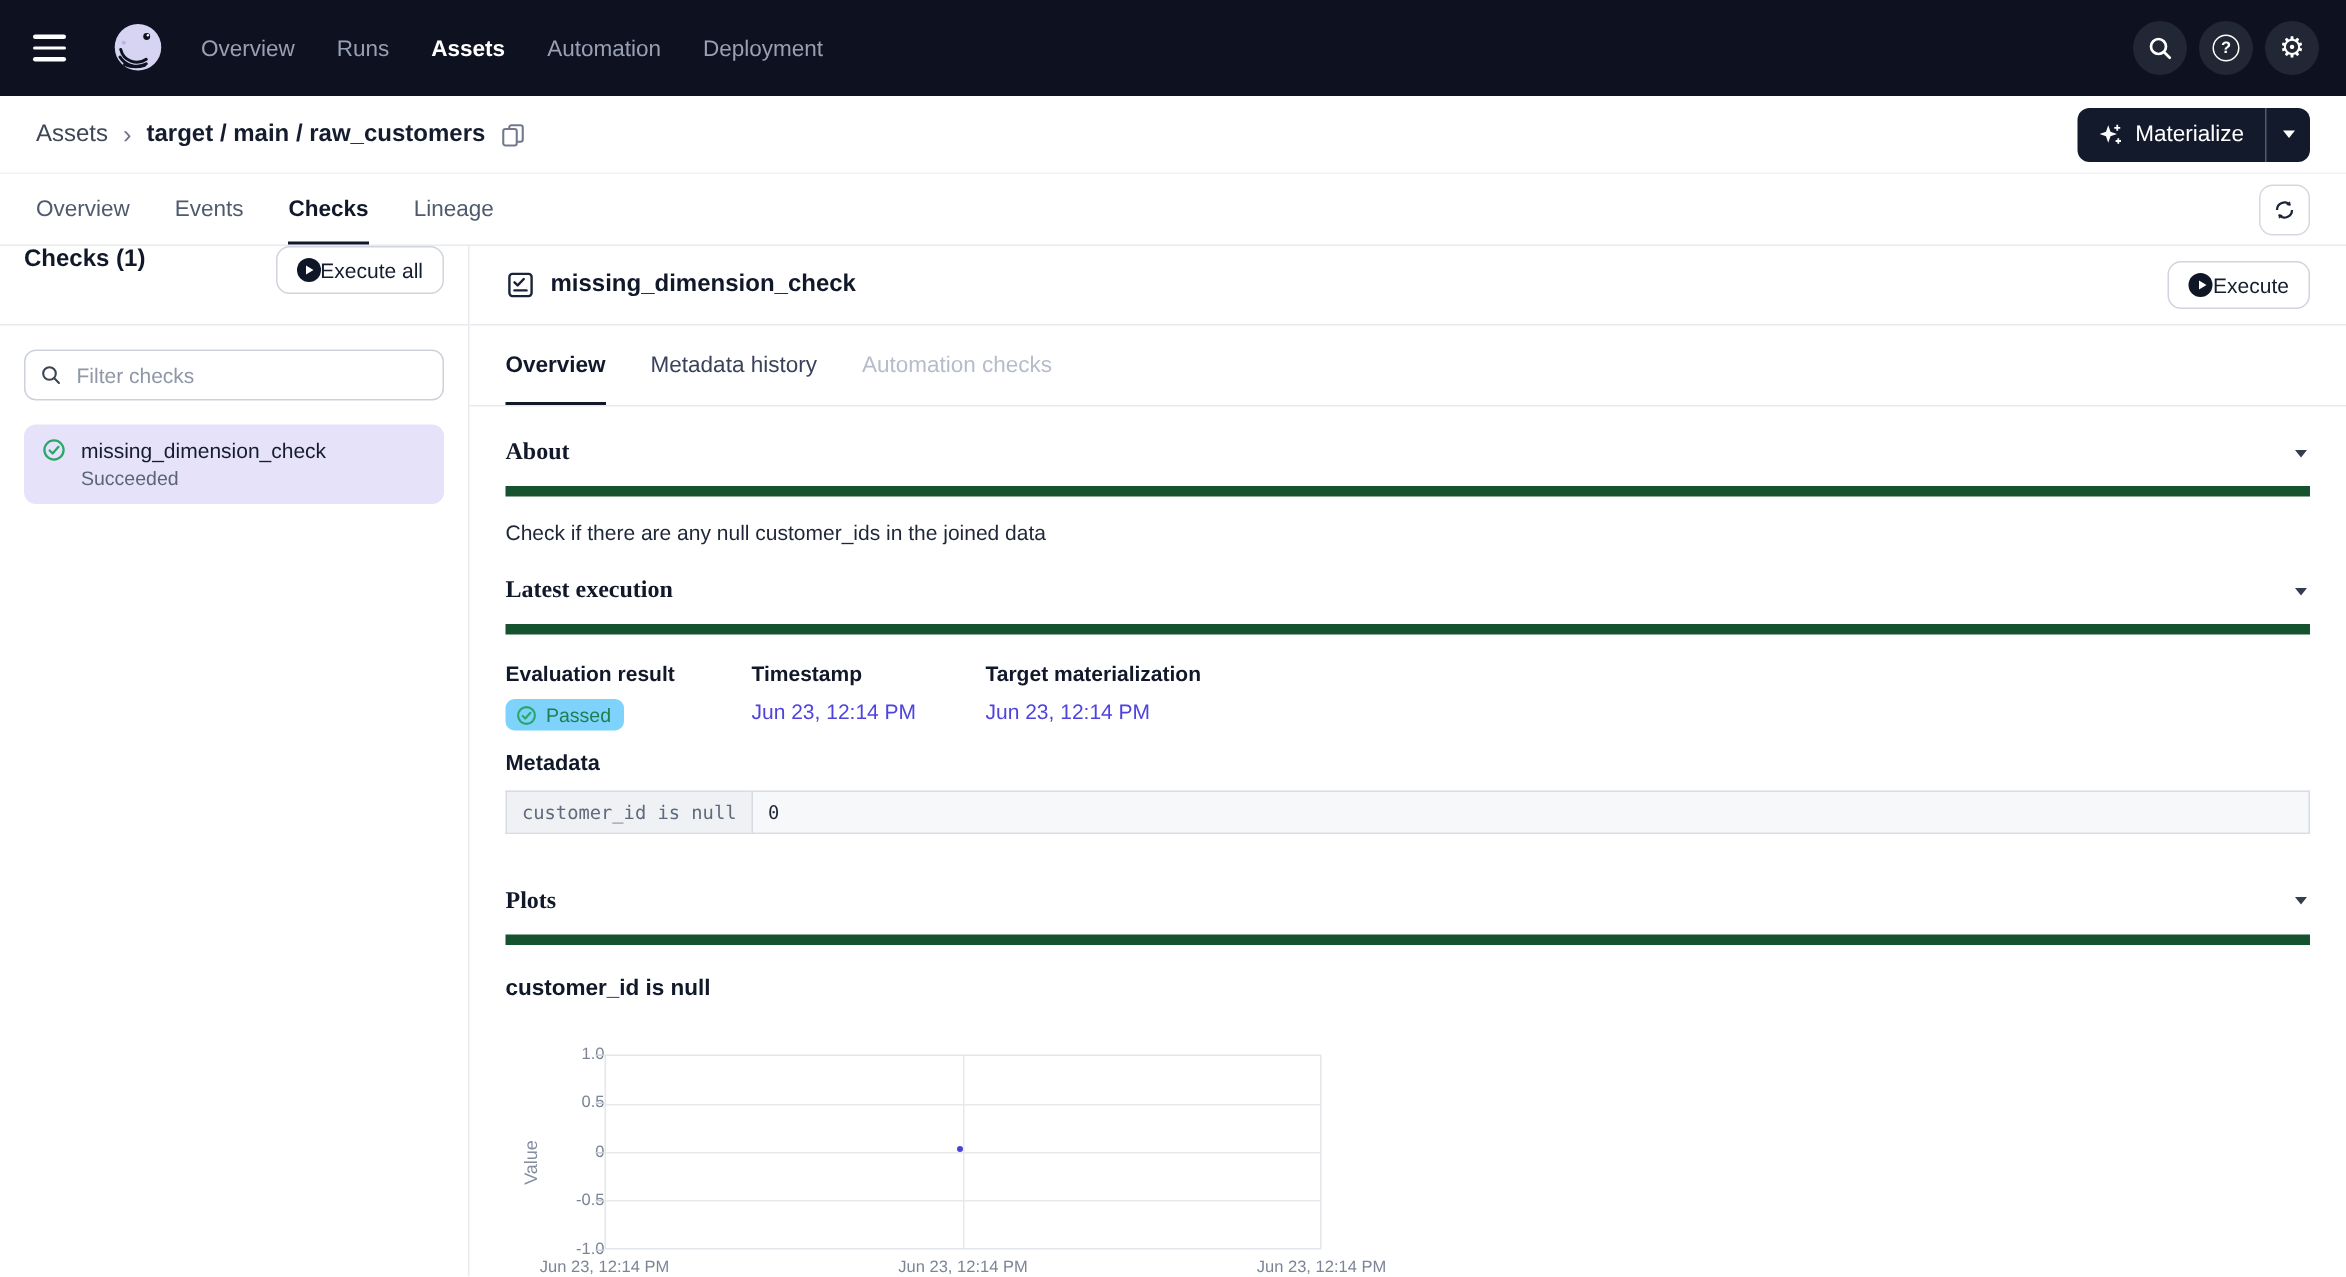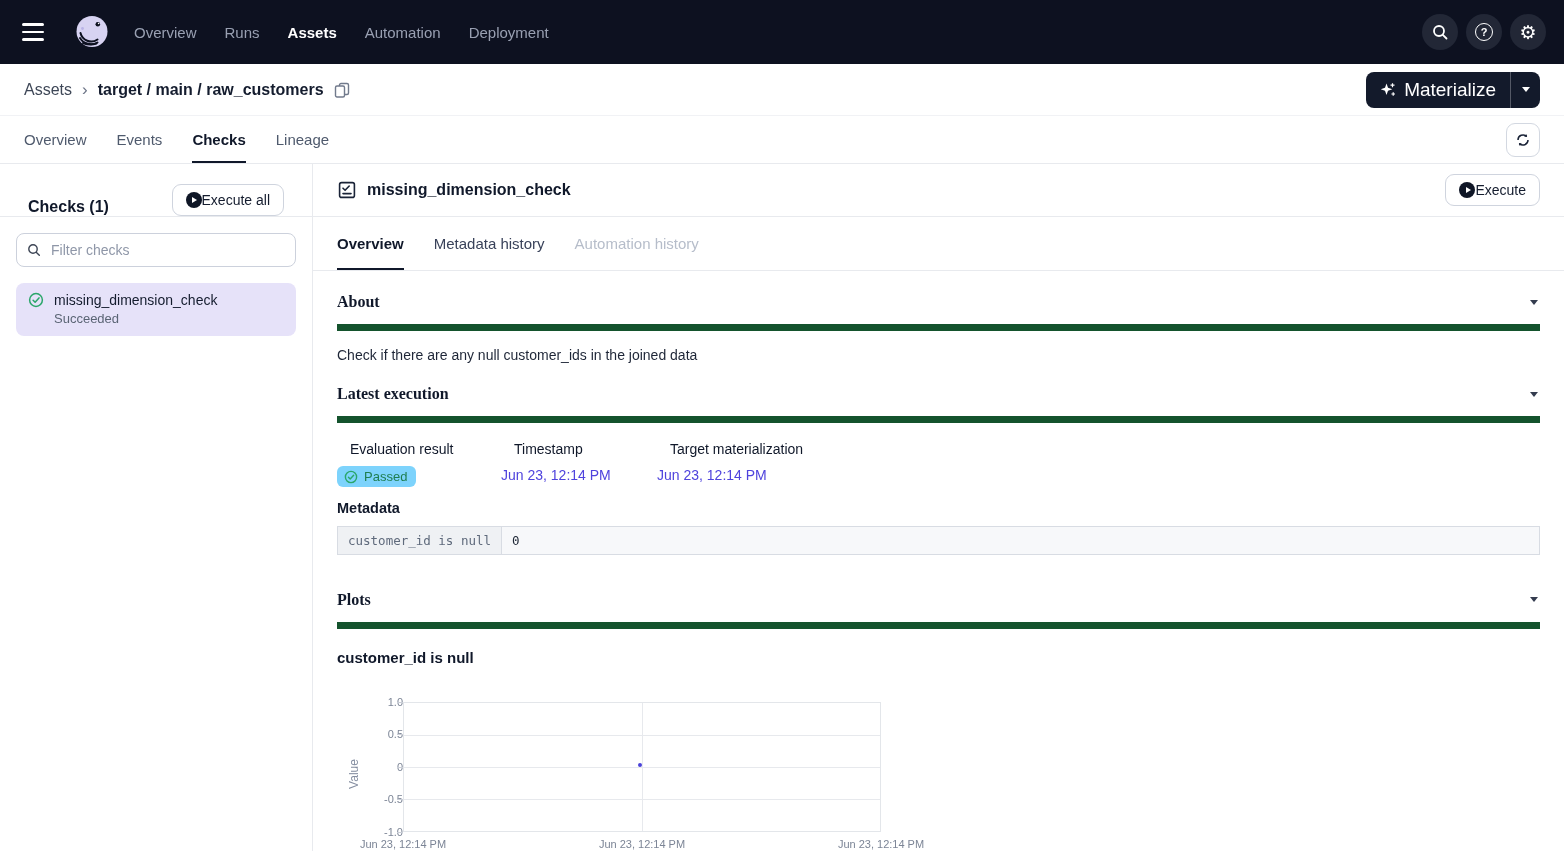--- a/index.html
+++ b/index.html
@@ -24,34 +24,34 @@
   .gear-glyph { color:#fff; font-size:19px; line-height:1; font-family:"DejaVu Sans", sans-serif; }
 
   
   .crumb-row { height:52px; display:flex; align-items:center; padding:0 24px; border-bottom:1px solid #f1f2f5; }
   .crumb-root { font-size:16px; color:#3e4757; cursor:pointer; }
   .crumb-sep { font-size:17px; color:#6b7386; margin:0 10px; }
   .crumb-path { font-size:16px; font-weight:700; color:#141c2e; }
   .copy-icon { margin-left:10px; cursor:pointer; display:flex; }
   .crumb-actions { margin-left:auto; display:flex; }
   .materialize-btn { display:flex; align-items:stretch; background:#131a2b; border-radius:8px; overflow:hidden; height:36px; cursor:pointer; }
-  .materialize-main { display:flex; align-items:center; gap:8px; padding:0 14px; color:#fff; font-size:19px; }
+  .materialize-main { display:flex; align-items:center; gap:8px; padding:0 14px; color:#fff; font-size:15px; }
   .materialize-caret { width:30px; display:flex; align-items:center; justify-content:center; border-left:1px solid rgba(255,255,255,.28); }
   .caret-down-w { width:0; height:0; border-left:4px solid transparent; border-right:4px solid transparent; border-top:5px solid #fff; }
 
   
   .tabs-row { height:48px; display:flex; align-items:center; padding:0 24px; border-bottom:1px solid #e8eaee; position:relative; }
   .tab { font-size:15px; color:#4f5a6d; margin-right:30px; height:100%; display:flex; align-items:center; border-bottom:2px solid transparent; cursor:pointer; padding-top:2px; }
   .tab.active { color:#10182a; font-weight:700; border-bottom-color:#10182a; }
   .refresh-btn { margin-left:auto; width:34px; height:34px; border:1px solid #d3d8e1; border-radius:9px; display:flex; align-items:center; justify-content:center; cursor:pointer; background:#fff; }
 
   
   .content { display:flex; height:687px; }
   .sidepanel { width:313px; border-right:1px solid #e8eaee; display:flex; flex-direction:column; }
-  .panel-header { height:53px; border-bottom:1px solid #e8eaee; display:flex; align-items:flex-end; justify-content:space-between; padding:0 28px; }
+  .panel-header { height:53px; border-bottom:1px solid #e8eaee; display:flex; align-items:flex-start; justify-content:space-between; padding:0 16px; }
   .panel-title { font-size:16px; font-weight:700; color:#10182a; }
   .btn-outline { display:inline-flex; align-items:center; gap:0; height:32px; padding:0 13px; border:1px solid #cfd4de; border-radius:9px; background:#fff; font-size:14px; color:#141c2e; cursor:pointer; font-family:inherit; }
   .play-circle { width:16px; height:16px; border-radius:50%; background:#0f1626; display:flex; align-items:center; justify-content:center; }
   .play-circle i { display:block; width:0; height:0; border-top:3.5px solid transparent; border-bottom:3.5px solid transparent; border-left:5.5px solid #ffffff; margin-left:2px; }
   .filter-box { margin:16px; height:34px; border:1px solid #ccd1dc; border-radius:8px; display:flex; align-items:center; gap:8px; padding:0 10px; }
   .filter-box input { border:none; outline:none; flex:1; font-size:14px; font-family:inherit; color:#141c2e; background:transparent; }
   .filter-box input::placeholder { color:#8f97a8; }
   .check-item { margin:0 16px; padding:9px 12px 10px; border-radius:8px; background:#e6e2f9; cursor:pointer; }
   .check-item-top { display:flex; align-items:center; gap:10px; }
   .check-item-name { font-size:14px; color:#141c2e; }
@@ -69,21 +69,21 @@
   .main-scroll { padding:0 24px; flex:1; overflow:hidden; }
 
   .section-head { display:flex; align-items:center; justify-content:space-between; padding:22px 2px 13px 0; border-bottom:7px solid #14532d;font-family:Liberation Serif, serif; }
   .section-head.plots-gap { margin-top:14px;align-items:center; }
   .section-head h2 { margin:0; font-size:16px; font-weight:700; color:#10182a; }
   .caret-down-d { width:0; height:0; border-left:4.5px solid transparent; border-right:4.5px solid transparent; border-top:5.5px solid #343c4f; cursor:pointer; }
 
   .about-text { margin:16px 0 0; font-size:14px; color:#1e2637; }
 
   .exec-grid { margin-top:18px; display:grid; grid-template-columns:164px 156px auto; row-gap:9px; align-items:start; }
-  .col-head { font-size:14px; font-weight:400; color:#10182a;margin-left:13px; }
+  .col-head { font-size:14px; font-weight:700; color:#10182a; }
   .badge-passed { display:inline-flex; align-items:center; gap:6px; background:#7dd3fc; color:#1f7e50; border-radius:6px; padding:3px 9px 3px 7px; font-size:13px; }
   .ts-link { font-size:14px; color:#4f43dd; cursor:pointer; }
 
   .meta-head { margin-top:12px; font-size:14.5px; font-weight:700; color:#10182a; }
   .meta-table { margin-top:10px; width:100%; border:1px solid #d8dce3; border-collapse:collapse; font-family:"DejaVu Sans Mono", monospace; font-size:12.5px; }
   .meta-table td { padding:6px 10px; }
   .meta-key { width:152px; background:#eff1f4; color:#5f6a7c; border-right:1px solid #d8dce3; white-space:nowrap; }
   .meta-val { background:#f7f8fa; color:#1c2534; }
 
   .plot-title { margin:20px 0 0; font-size:15px; font-weight:700; color:#10182a; }
@@ -229,21 +229,21 @@
         <span class="play-circle">
             <i></i>
           </span>
         <span>Execute</span>
       </button>
     </div>
 
     <div class="main-tabs">
       <span class="mtab active">Overview</span>
       <span class="mtab">Metadata history</span>
-      <span class="mtab disabled">Automation history</span>
+      <span class="mtab disabled">Automation checks</span>
     </div>
 
     <div class="main-scroll">
 
       <div class="section-head">
         <h2>About</h2>
         <span class="caret-down-d"></span>
       </div>
       <p class="about-text">Check if there are any null customer_ids in the joined data</p>
 

